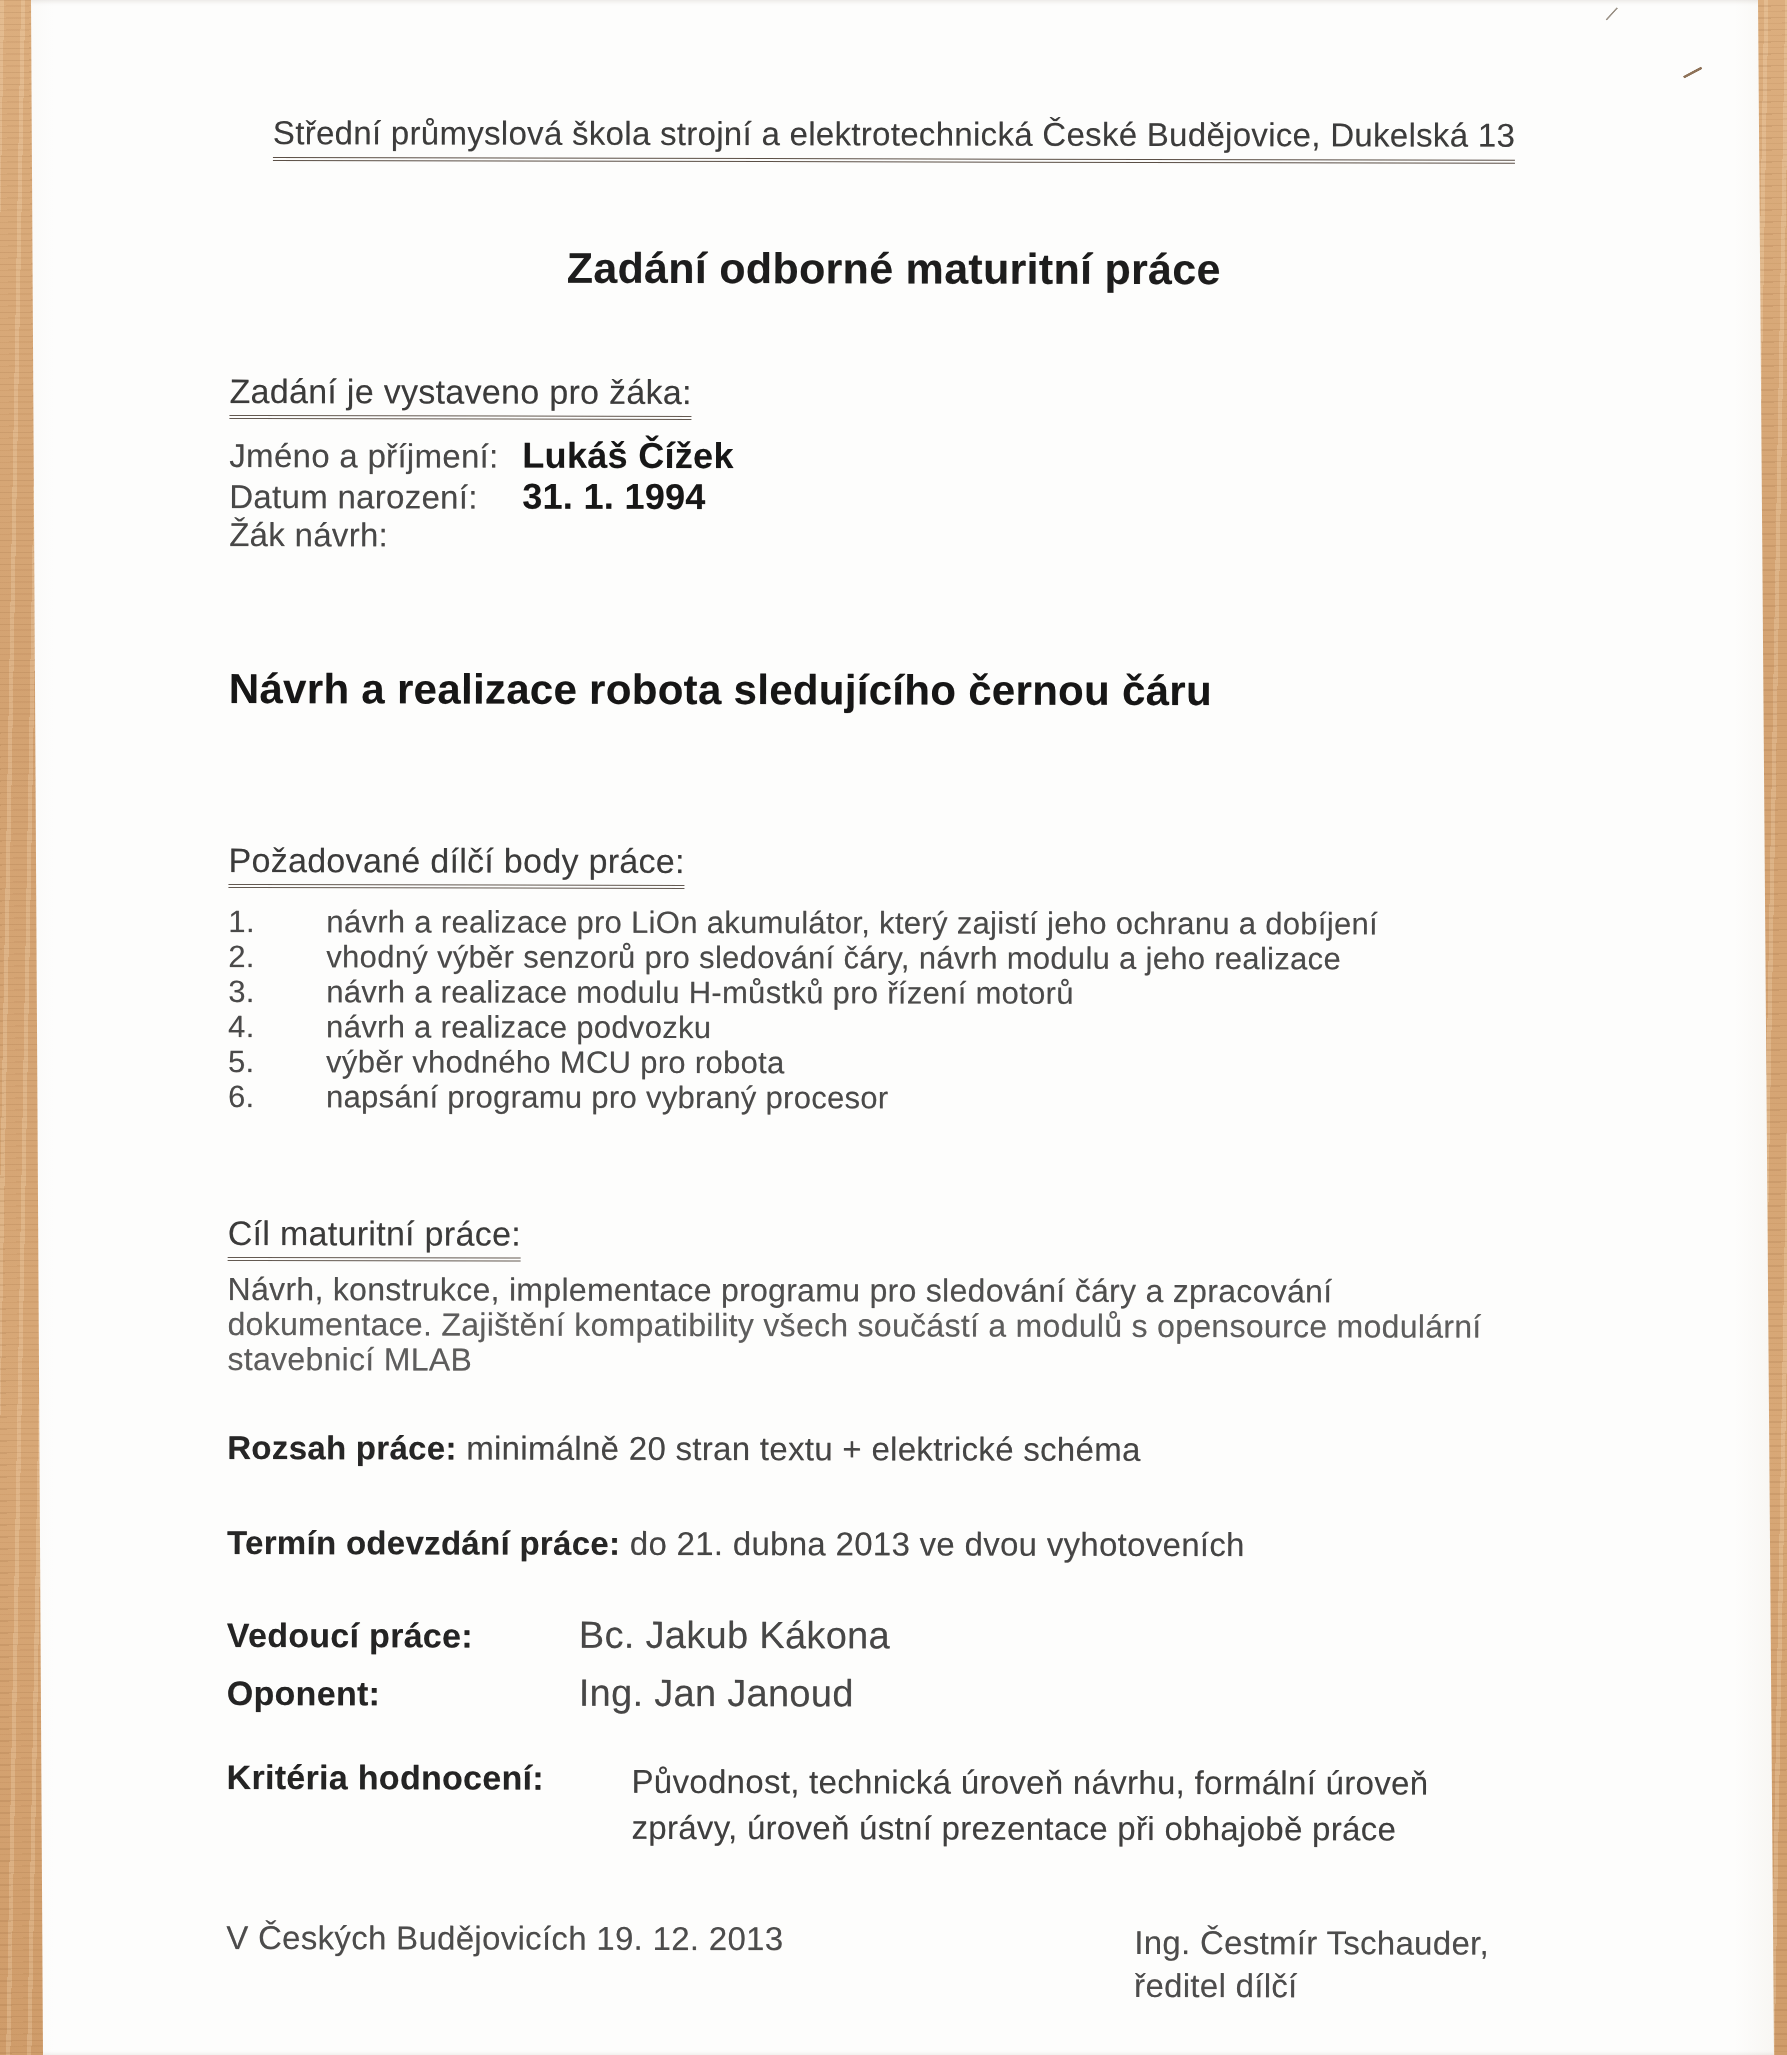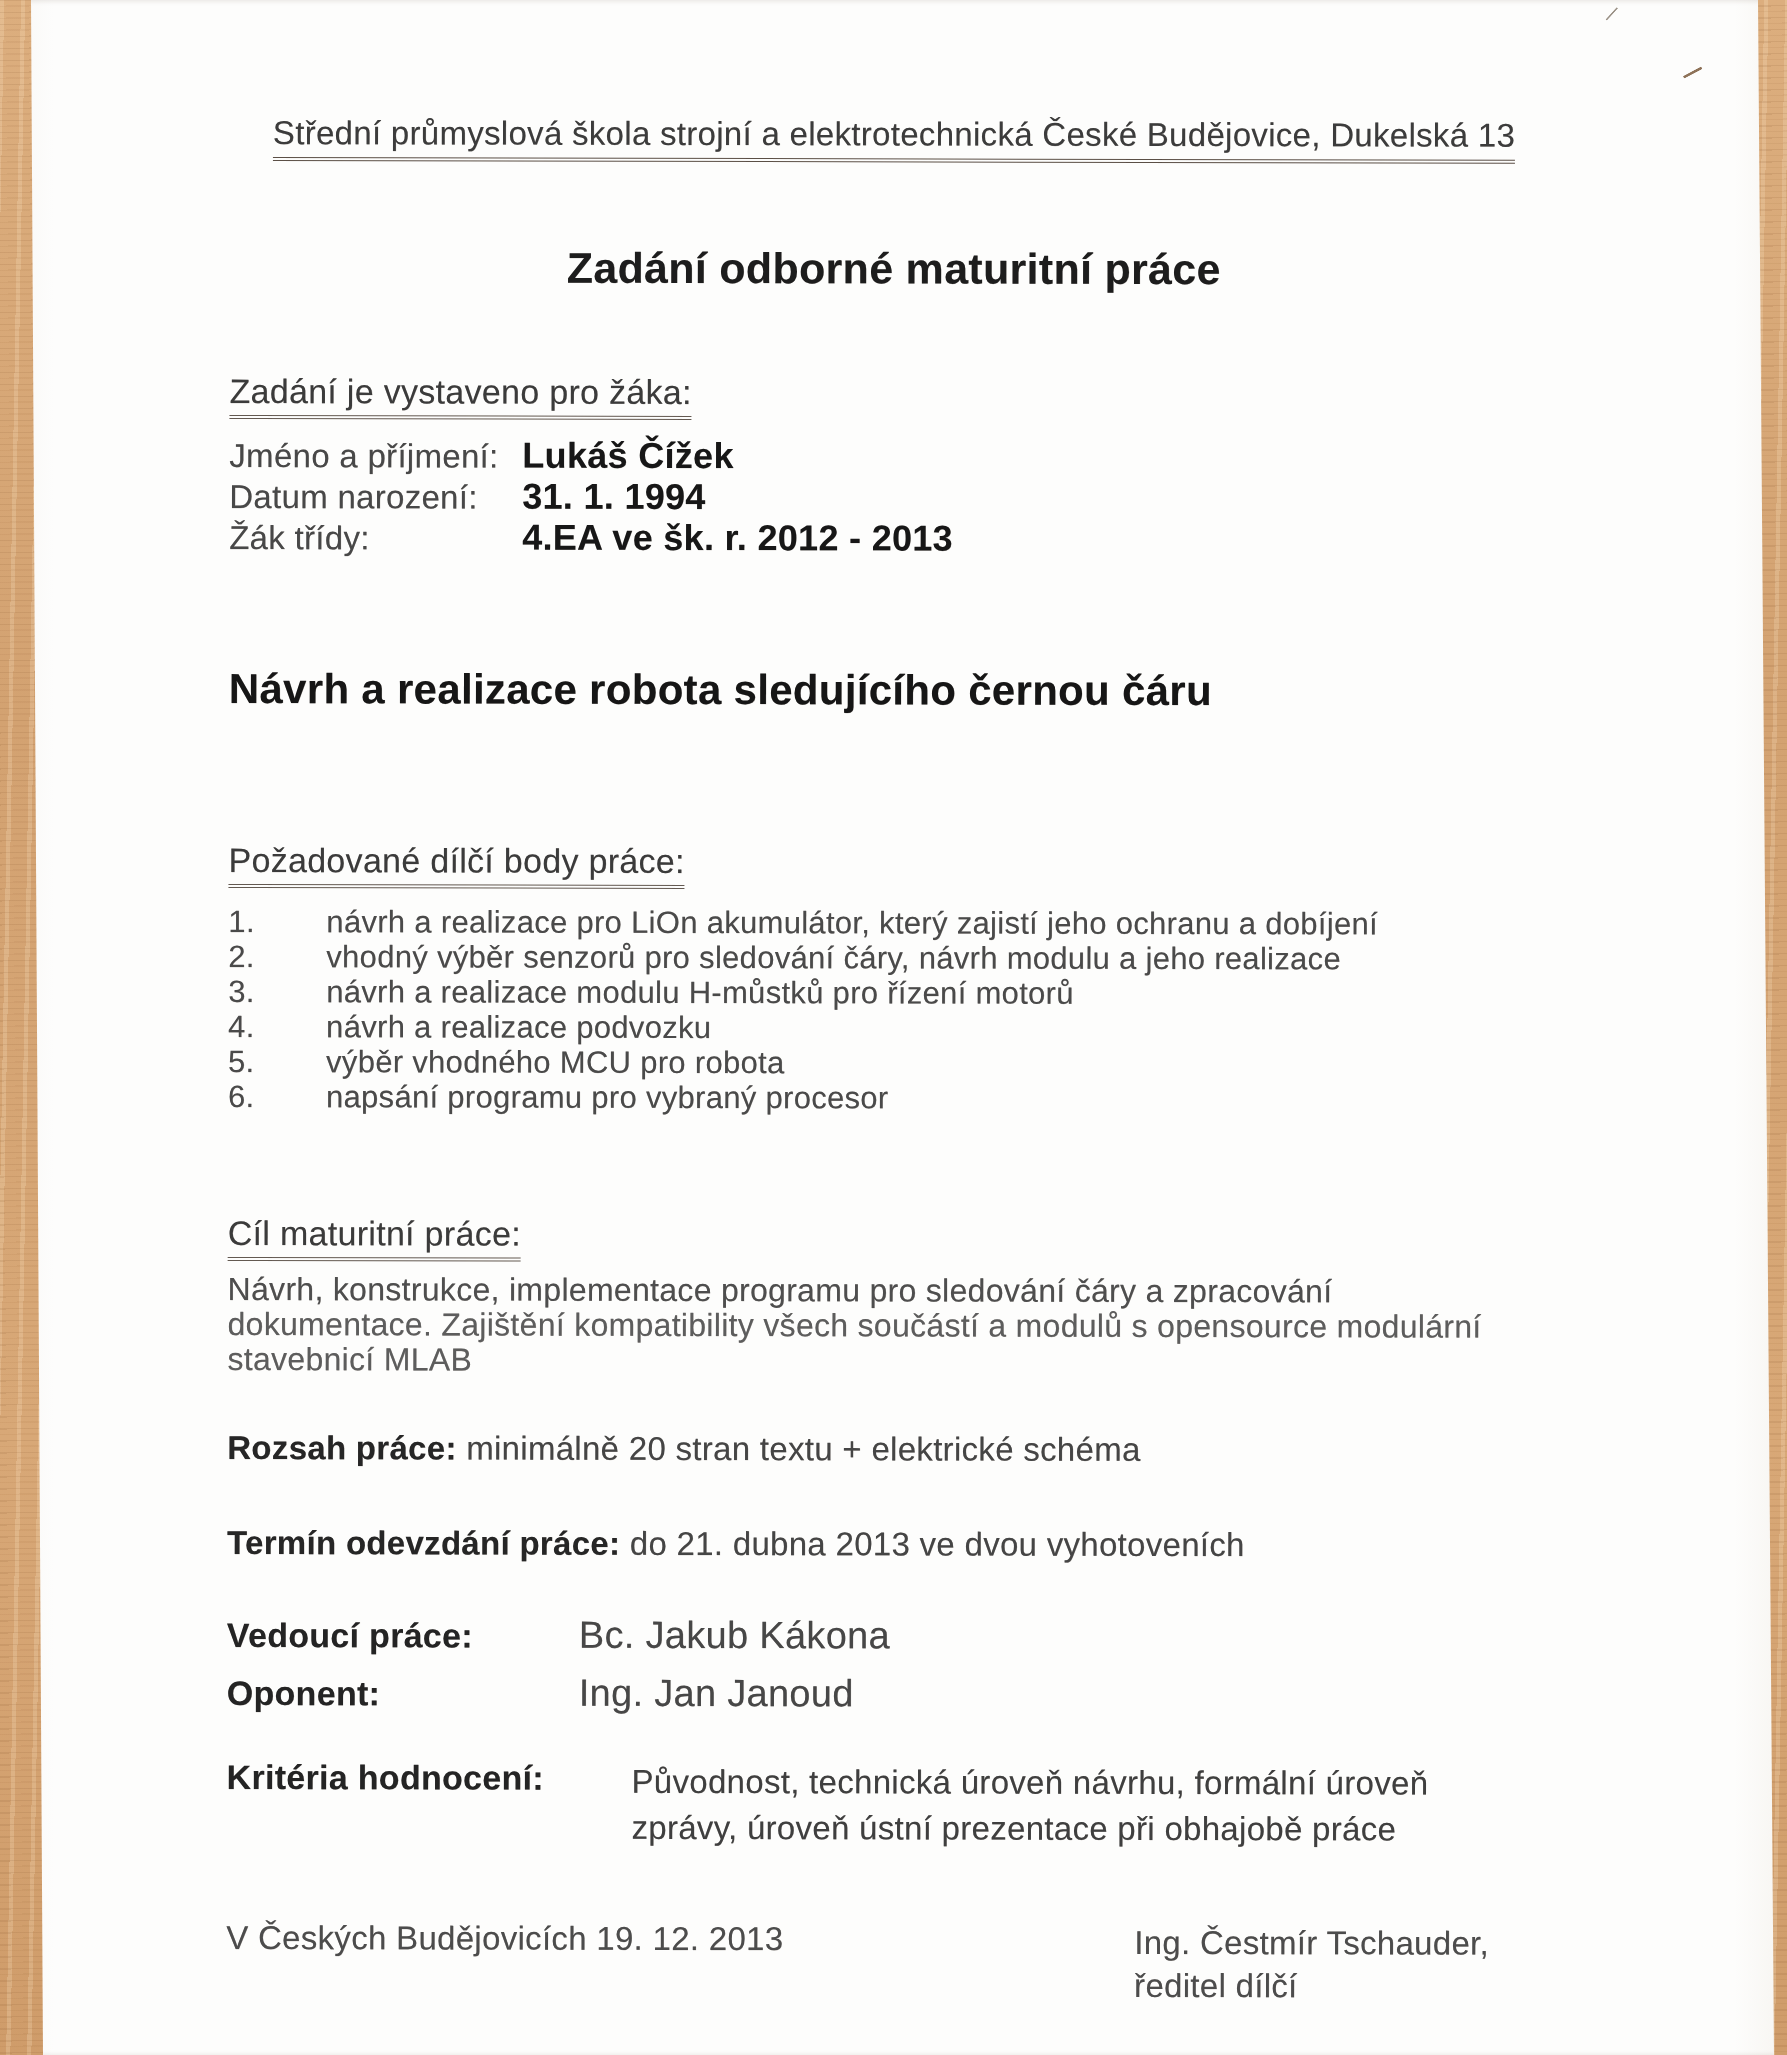--- a/index.html
+++ b/index.html
@@ -205,22 +205,21 @@
   <div class="abs student-fields">
     <div class="field-row">
       <div class="field-label">Jméno a příjmení:</div>
       <div class="field-value">Lukáš Čížek</div>
     </div>
     <div class="field-row">
       <div class="field-label">Datum narození:</div>
       <div class="field-value">31. 1. 1994</div>
     </div>
     <div class="field-row">
-      <div class="field-label">Žák třídy:</div>
-      <div class="field-value">4.EA ve šk. r. 2012 - 2013</div>
+      <div class="field-label">Žák návrh:</div>
     </div>
   </div>
 
 
   <div class="abs topic-title">Návrh a realizace robota sledujícího černou čáru</div>
 
   <div class="abs section-heading h-points">
     <span class="u-wrap">Požadované dílčí body práce:</span>
   </div>
 

